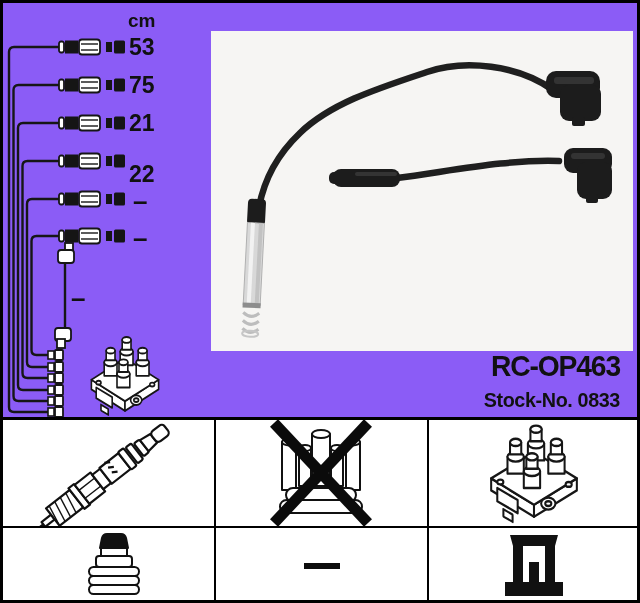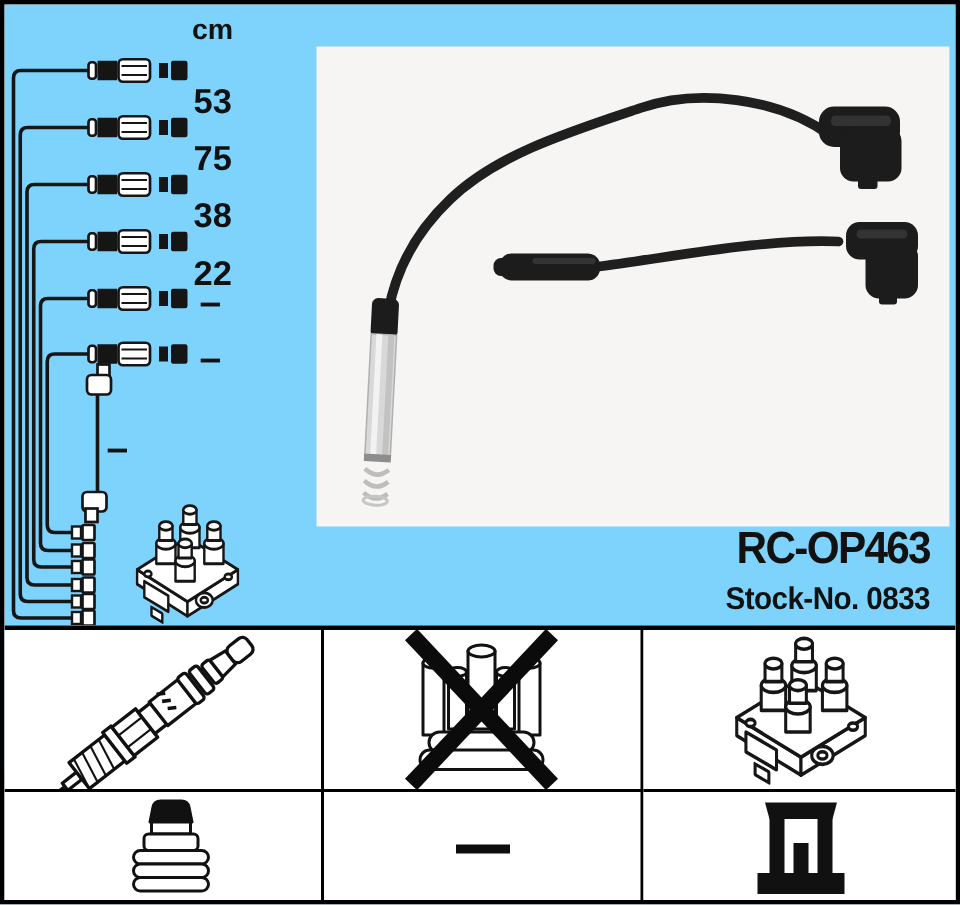--- a/index.html
+++ b/index.html
@@ -1,26 +1,26 @@
 <!DOCTYPE html>
 <html><head>
 <meta charset="utf-8">
 <style>
   html,body{margin:0;padding:0;background:#e8e8e8;}
   .page{
     position:relative;width:640px;height:603px;background:#fff;
     border:3px solid #000;box-sizing:border-box;overflow:hidden;
     font-family:"Liberation Sans", sans-serif;color:#111;
   }
-  .top-section{position:absolute;left:0;top:0;width:634px;height:510px;background:#7dd3fc;}
+  .top-section{position:absolute;left:0;top:0;width:634px;height:510px;background:#8b5cf6;}
   .top-svg{position:absolute;left:0;top:0;}
   .lbl{position:absolute;font-weight:bold;color:#111;line-height:1;white-space:nowrap;}
   .unit{left:125px;top:8px;font-size:19px;}
-  .len{left:126px;font-size:23px;margin-top:20px;}
-  .len0{top:33px}.len1{top:71px}.len2{top:109px}.len3{top:148px}
+  .len{left:126px;font-size:23px;}
+  .len0{top:33px}.len1{top:71px}.len2{top:109px}.len3{top:160px}
   .dash{font-size:26px;font-weight:bold;}
   .dash4{left:130px;top:185px}.dash5{left:130px;top:222px}
   .dashJ{left:68px;top:282px}
   .partblock{position:absolute;right:17px;top:348px;text-align:right;transform:scaleX(.94);transform-origin:100% 0;}
   .code{font-size:30px;font-weight:bold;letter-spacing:-1.2px;line-height:1;}
   .stock{font-size:21px;font-weight:bold;letter-spacing:-.4px;line-height:1;margin-top:8px;}
   .bottom-grid{
     position:absolute;left:0;top:414px;width:634px;height:183px;
     border-top:3px solid #000;display:grid;
     grid-template-columns:1fr 1fr 1fr;grid-template-rows:108px 1fr;
@@ -163,21 +163,21 @@
         <rect x="561" y="145" width="48" height="25" rx="9" fill="#1c1c1c"></rect>
         <rect x="574" y="159" width="35" height="37" rx="9" fill="#1c1c1c"></rect>
         <rect x="583" y="191" width="12" height="9" rx="2" fill="#1c1c1c"></rect>
         <rect x="568" y="150" width="34" height="6" rx="3" fill="#333"></rect>
       </g>
     </svg>
 
     <div class="lbl unit">cm</div>
     <div class="lbl len len0">53</div>
     <div class="lbl len len1">75</div>
-    <div class="lbl len len2">38</div>
+    <div class="lbl len len2">21</div>
     <div class="lbl len len3">22</div>
     <div class="lbl dash dash4">–</div>
     <div class="lbl dash dash5">–</div>
     <div class="lbl dash dashJ">–</div>
 
     <div class="partblock">
       <div class="code">RC-OP463</div>
       <div class="stock">Stock-No. 0833</div>
     </div>
   </div>

